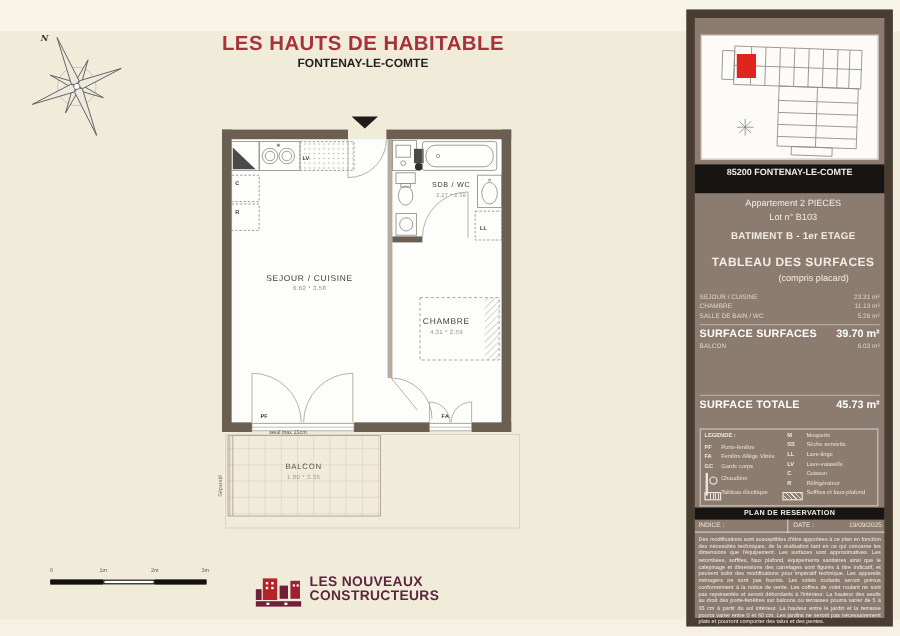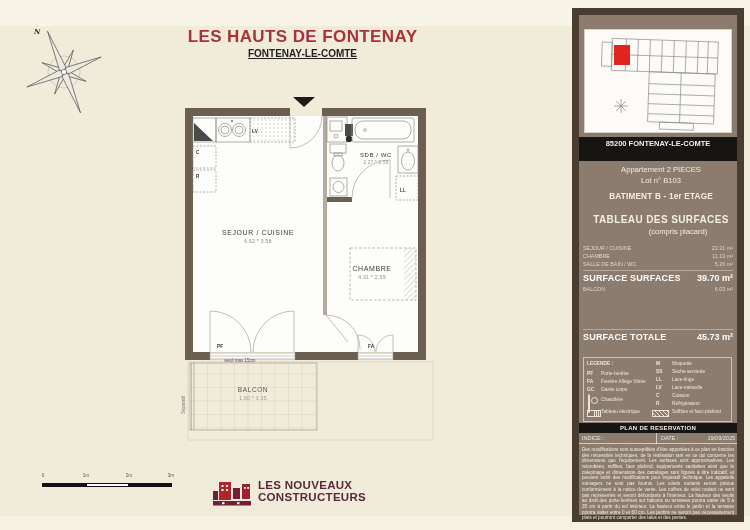--- a/index.html
+++ b/index.html
@@ -5,21 +5,21 @@
   html,body{margin:0;padding:0;}
   body{width:750px;height:530px;position:relative;background:#f1ebd9;overflow:hidden;
        font-family:"Liberation Sans", sans-serif;-webkit-font-smoothing:antialiased;}
   .abs{position:absolute;}
   .band-top{left:0;top:0;width:750px;height:26px;background:#f8f4e8;}
   .band-bottom{left:0;top:516px;width:750px;height:14px;background:#f6f1e3;}
 
   
   .title{left:165px;top:27px;width:275px;text-align:center;font-size:17px;font-weight:bold;
          color:#a8323a;letter-spacing:.4px;}
-  .subtitle{left:165px;top:48px;width:275px;text-align:center;font-size:10px;font-weight:bold;color:#222;text-decoration:underline;}
+  .subtitle{left:165px;top:48px;width:275px;text-align:center;font-size:10px;font-weight:bold;color:#222;}
 
   
   .room-name{font-size:7px;letter-spacing:.6px;color:#3a3a3a;text-align:center;}
   .room-dims{font-size:5px;color:#8b8b8b;text-align:center;letter-spacing:.3px;}
   .tiny-label{font-size:4.6px;color:#333;font-weight:bold;letter-spacing:.2px;}
   .seuil{font-size:4.5px;color:#555;text-align:center;}
   .separatif{font-size:4.5px;color:#777;transform:rotate(-90deg);transform-origin:left top;}
   .north-n{font-family:"DejaVu Serif", serif;font-style:italic;font-size:7px;color:#333;font-weight:bold;}
 
   
@@ -60,21 +60,21 @@
   .boiler-chip{border:0.6px solid #ece4d8;border-radius:1px;position:relative;}
   .boiler-chip i{position:absolute;left:1.5px;top:1.5px;width:5px;height:5px;border:0.6px solid #ece4d8;border-radius:50%;}
   .elec-chip{border:0.6px solid #ece4d8;background:repeating-linear-gradient(90deg,transparent 0 1.6px,#ece4d8 1.6px 2.2px);}
 </style>
 </head>
 <body>
 
 <div class="abs band-top"></div>
 <div class="abs band-bottom"></div>
 
-<div class="abs title">LES HAUTS DE FONTENAY</div>
+<div class="abs title">LES HAUTS DE HABITABLE</div>
 <div class="abs subtitle">FONTENAY-LE-COMTE</div>
 
 <svg class="abs" style="left:16px;top:22px;" width="94" height="96" viewBox="0 0 94 96">
   <g transform="rotate(-22,48,50)" stroke="#5a5a5a" stroke-width="0.7" fill="#eceadf">
     <circle cx="48" cy="50" r="16" fill="none" stroke="#b5b2a8" stroke-width="0.5"></circle>
     <g transform="rotate(45,48,50)">
       <polygon points="48,26 50.5,46 48,50 45.5,46"></polygon>
       <polygon points="48,74 50.5,54 48,50 45.5,54"></polygon>
       <polygon points="24,50 44,52.5 48,50 44,47.5"></polygon>
       <polygon points="72,50 52,52.5 48,50 52,47.5"></polygon>

